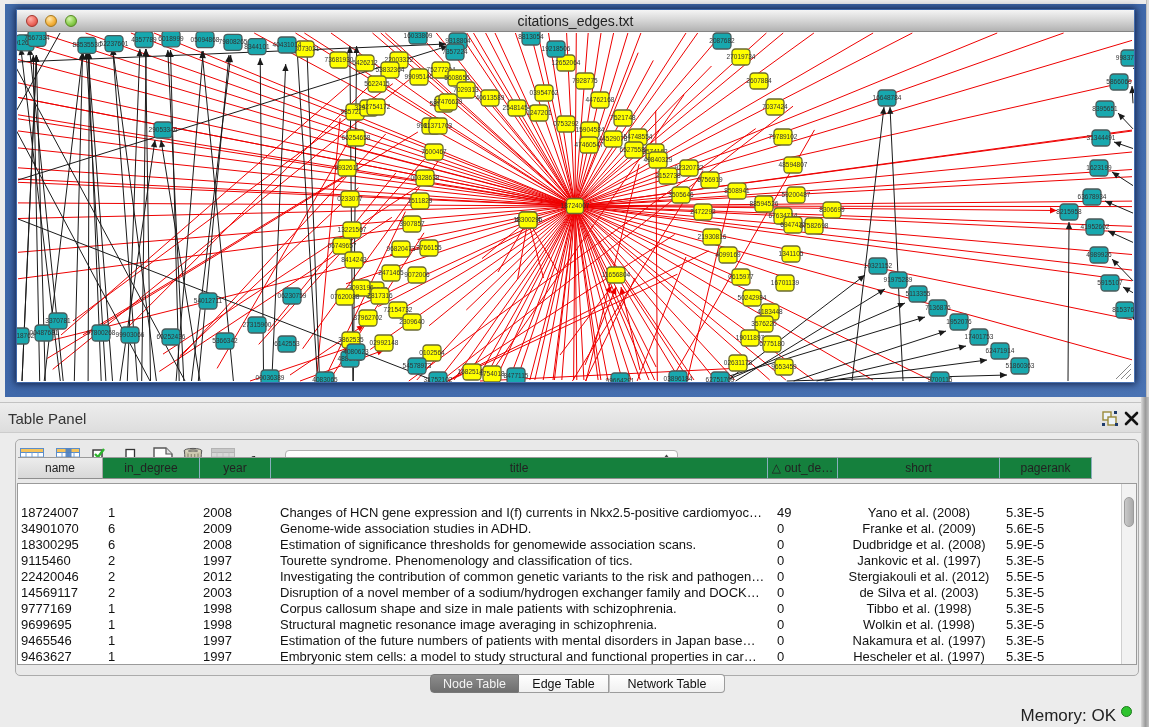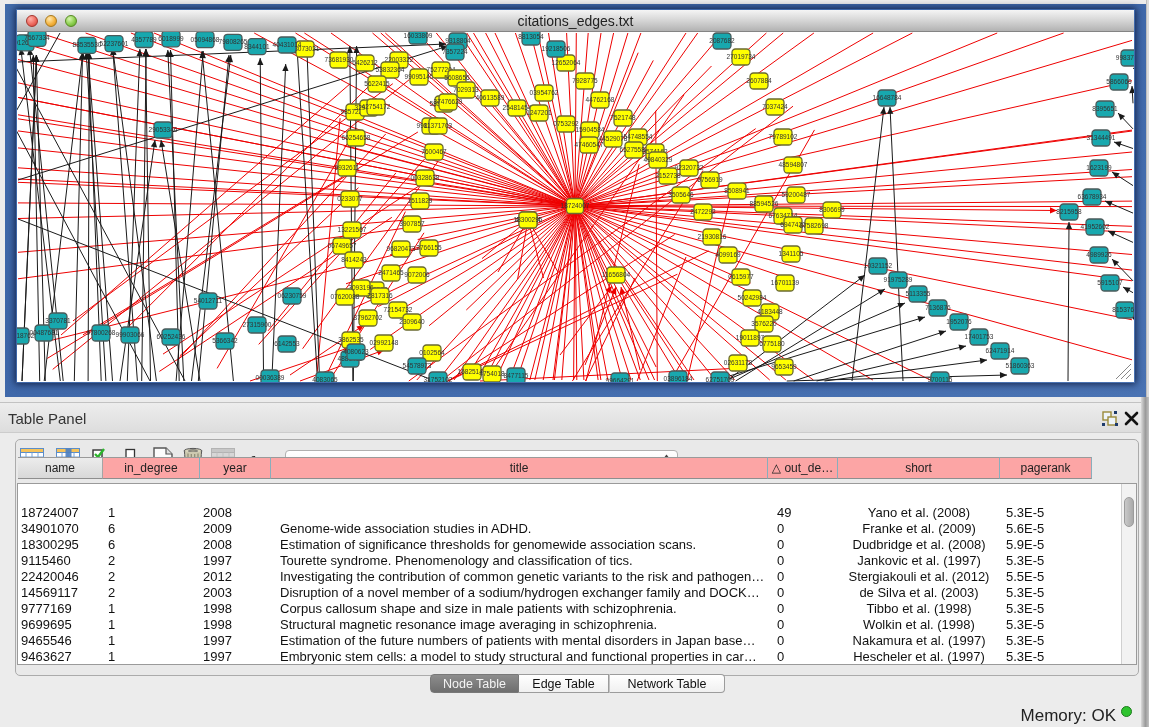--- a/index.html
+++ b/index.html
@@ -25,21 +25,21 @@
 #paneltitle { left:8px; top:410px; font-size:15px; color:#333; }
 #lowerbg { left:0; top:433px; width:1144px; height:294px; background:#ececec; }
 #winedge { left:1141px; top:397px; width:8px; height:330px; background:linear-gradient(90deg,#dadada,#9a9a9a 55%,#c3c3c3); }
 #roundpanel { left:15px; top:439px; width:1124px; height:237px; border:1px solid #ababab; border-radius:5px; background:#e9e9e9; }
 
 #dropdown { left:285px; top:450px; width:393px; height:23px; border:1px solid #b0b0b0; border-radius:4px;
   background:linear-gradient(#ffffff,#f3f3f3); font-size:13px; color:#111; line-height:21px; padding-left:11px; }
 
 #tablewrap { left:17px; top:483px; width:1120px; height:182px; background:#ffffff; border:1px solid #9a9a9a; }
 #thead { left:17px; top:457px; width:1120px; height:22px; font-size:12px; color:#222; }
-.th { position:absolute; top:0; height:22px; background:#fca5a5; border-right:1px solid #89aebc; border-top:1px solid #9a9a9a; border-bottom:1px solid #8e8e8e; text-align:center; line-height:21px; }
+.th { position:absolute; top:0; height:22px; background:#15803d; border-right:1px solid #89aebc; border-top:1px solid #9a9a9a; border-bottom:1px solid #8e8e8e; text-align:center; line-height:21px; }
 .th.gray { background:linear-gradient(#ececec,#d8d8d8); border-right:1px solid #a5a5a5; }
 #tbody { left:17px; top:505px; width:1103px; height:160px; font-size:13px; color:#111; }
 .trow { position:relative; height:16px; line-height:15.5px; white-space:nowrap; }
 .trow span { position:absolute; top:0; }
 .c0 { left:4px; } .c1 { left:91px; } .c2 { left:186px; } .c3 { left:263px; }
 .c4 { left:760px; } .c5 { left:821px; width:162px; text-align:center; } .c6 { left:989px; }
 #vscroll { left:1121px; top:484px; width:15px; height:180px; background:#f2f2f2; border-left:1px solid #d0d0d0; }
 #vthumb { left:1123.5px; top:497px; width:10px; height:30px; border-radius:5px; background:linear-gradient(90deg,#c9c9c9,#a9a9a9); border:1px solid #9b9b9b; }
 
 #tabs { left:430px; top:674px; height:19px; font-size:12.5px; }
@@ -734,20 +734,21 @@
  <span class="th" style="left:254px;width:497px;">title</span>
  <span class="th" style="left:751px;width:70px;">△ out_de…</span>
  <span class="th" style="left:821px;width:162px;">short</span>
  <span class="th" style="left:983px;width:92px;">pagerank</span>
 </div>
 <div class="abs" id="tbody">
 <div class="trow">
       <span class="c0">18724007</span>
       <span class="c1">1</span>
       <span class="c2">2008</span>
+      <span class="c3">Changes of HCN gene expression and I(f) currents in Nkx2.5-positive cardiomyoc…</span>
       <span class="c4">49</span>
       <span class="c5">Yano et al. (2008)</span>
       <span class="c6">5.3E-5</span>
     </div>
 <div class="trow">
       <span class="c0">34901070</span>
       <span class="c1">6</span>
       <span class="c2">2009</span>
       <span class="c3">Genome-wide association studies in ADHD.</span>
       <span class="c4">0</span>

